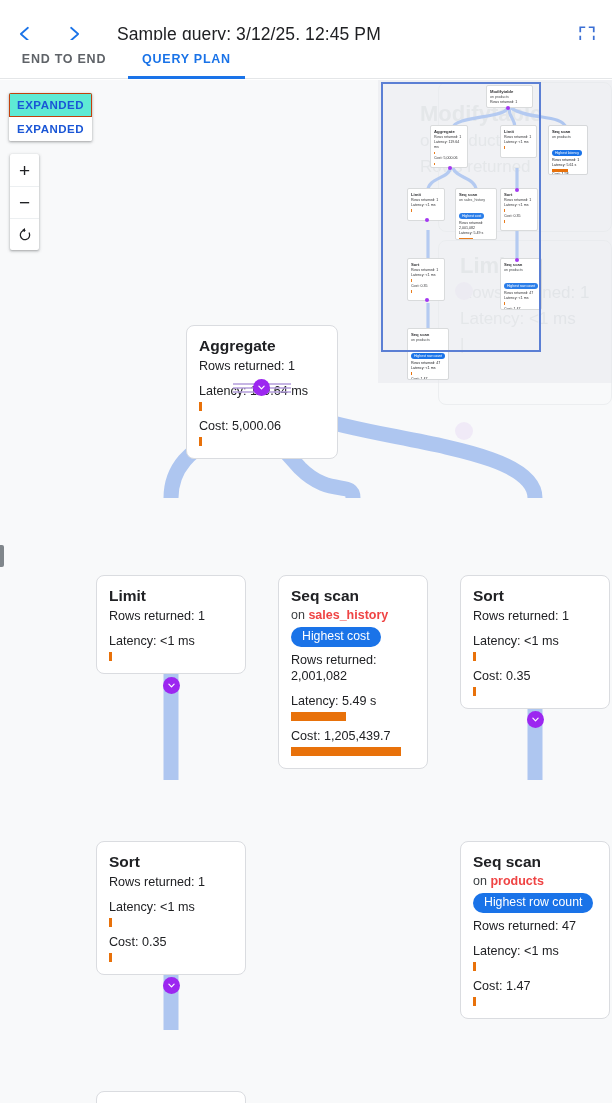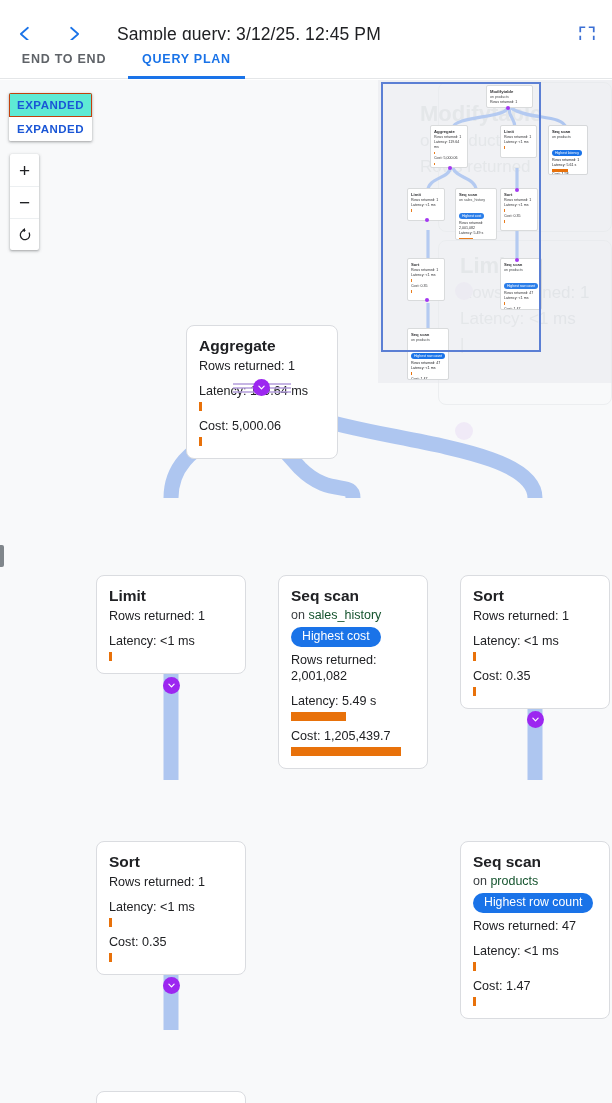--- a/index.html
+++ b/index.html
@@ -139,21 +139,21 @@
     z-index: 10;
     cursor: pointer;
   }
   .node-title {
     font-size: 15.5px; font-weight: bold; color: #202124;
     line-height: 1.15; margin: 0 0 3px 0;
   }
   .node-sub {
     font-size: 12.5px; color: #3c4043; margin: 0 0 4px 0;
   }
-  .node-sub b { font-weight: normal; color: #14532d; }
+  .node-sub b { font-weight: bold; color: #ef4444; }
   .node-line {
     font-size: 12.6px; color: #202124;
     margin: 0 0 2px 0; line-height: 1.28;
   }
   .node-gap { height: 7px; }
   .badge {
     display: inline-block;
     background: #1a73e8;
     color: #ffffff;
     font-size: 12.3px;

